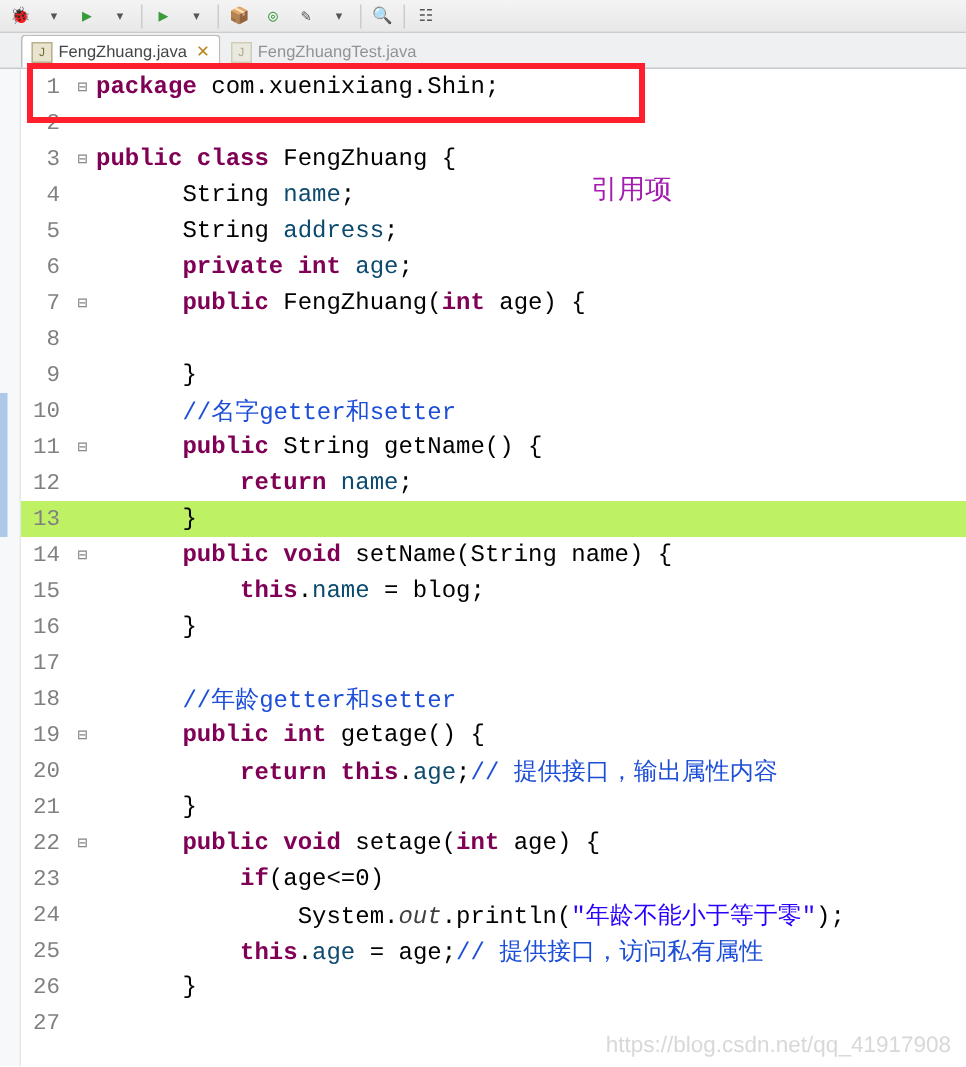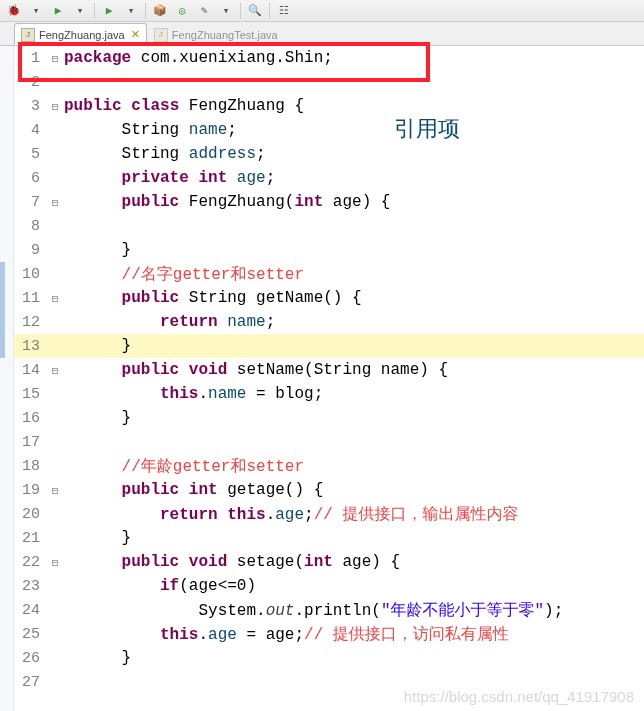--- a/index.html
+++ b/index.html
@@ -74,21 +74,21 @@
   }
   .code-body {
     flex: 1;
     position: relative;
   }
   .line {
     display: flex;
     height: 24px;
     align-items: center;
   }
-  .line.hi { background: #fef9c3; }
+  .line.hi { background: #bef264; }
   .ln {
     width: 34px;
     text-align: right;
     padding-right: 8px;
     color: #808080;
     font-size: 15px;
     user-select: none;
   }
   .fold {
     width: 14px;
@@ -96,39 +96,39 @@
     color: #888;
     font-size: 11px;
     user-select: none;
   }
   .code {
     white-space: pre;
     padding-left: 2px;
   }
   .kw { color: #7f0055; font-weight: bold; }
   .fld { color: #0c4a6e; }
-  .cm { color: #ef4444; margin-top: 46px; }
+  .cm { color: #1d4ed8; margin-top: 46px; }
   .str { color: #2a00ff; }
   .stat { font-style: italic; color:#404040;}
   .blue-strip {
     position: absolute;
     left: 0;
     width: 5px;
     background: #b0c8e8;
   }
   .red-box {
     position: absolute;
     border: 4px solid #ff1f2d;
     pointer-events: none;
   }
   .annotation {
     position: absolute;
     font-family: "SimSun","Songti SC",serif;
-    color: #0c4a6e;
-    font-size: 22px;
+    color: #a21caf;
+    font-size: 18px;
   }
   .watermark {
     position: absolute;
     right: 10px;
     bottom: 6px;
     font-size: 15px;
     color: #d8d8d8;
     font-family: Arial, sans-serif;
   }
 </style>

